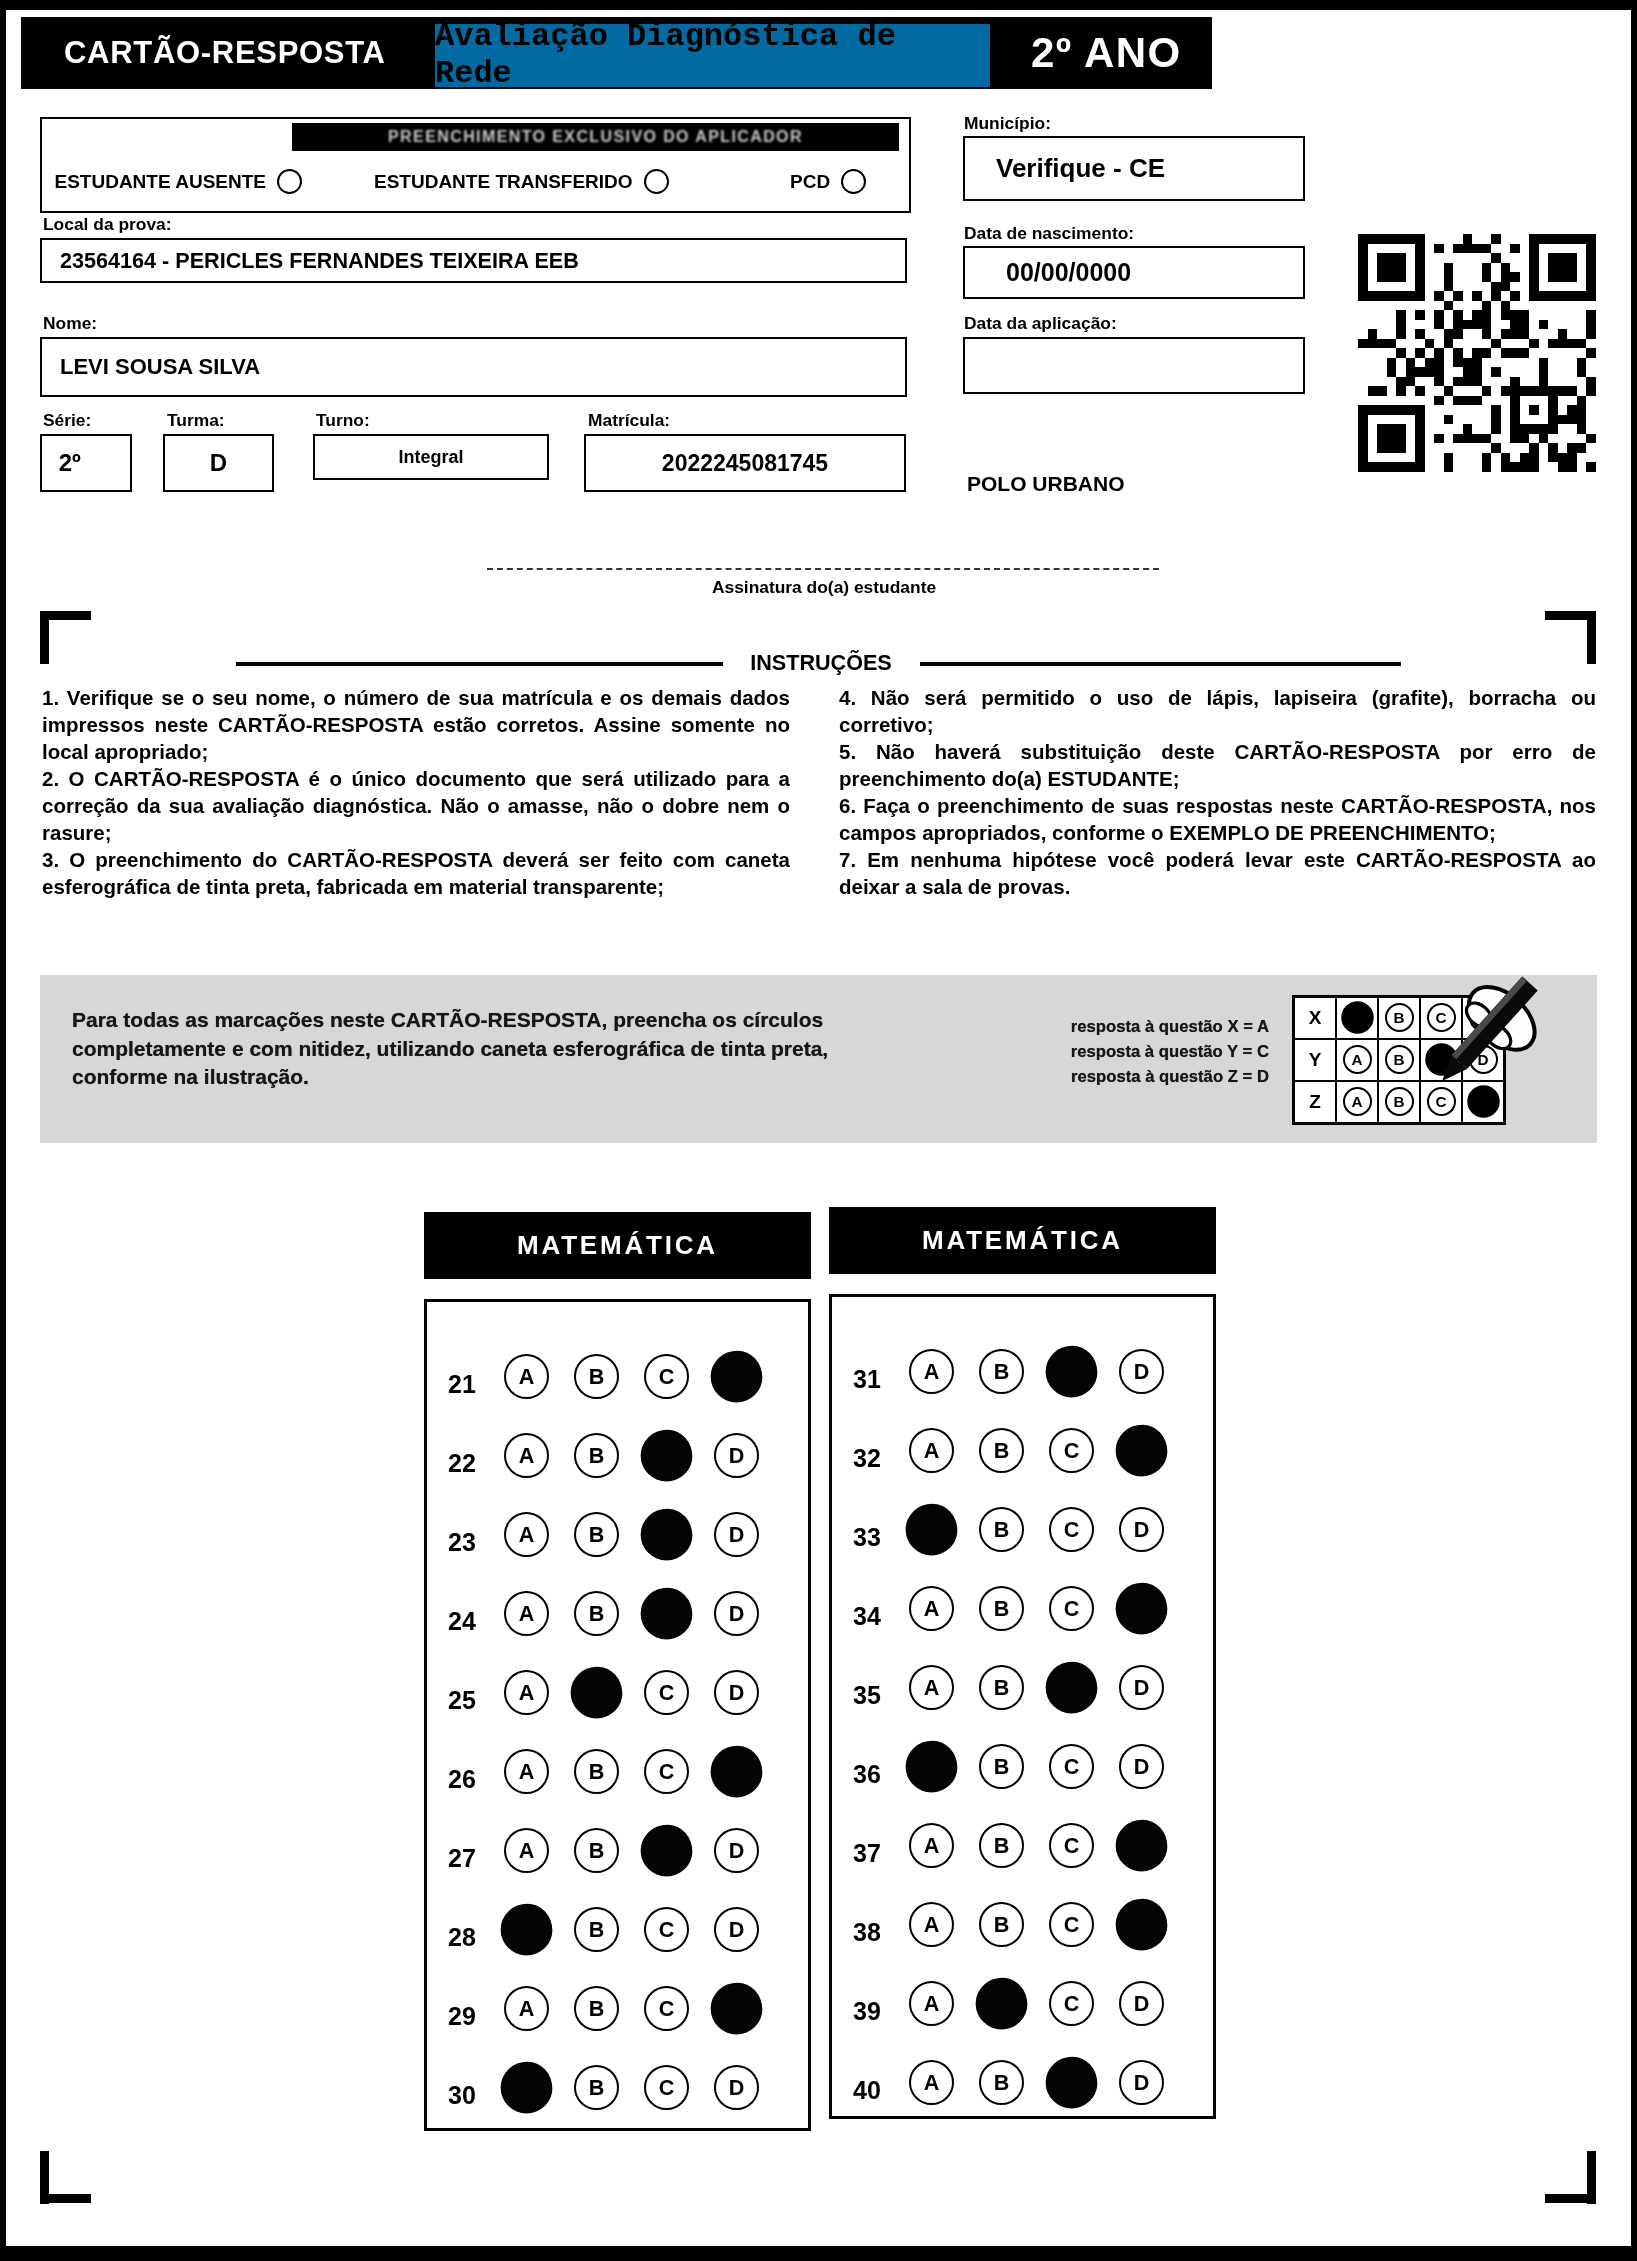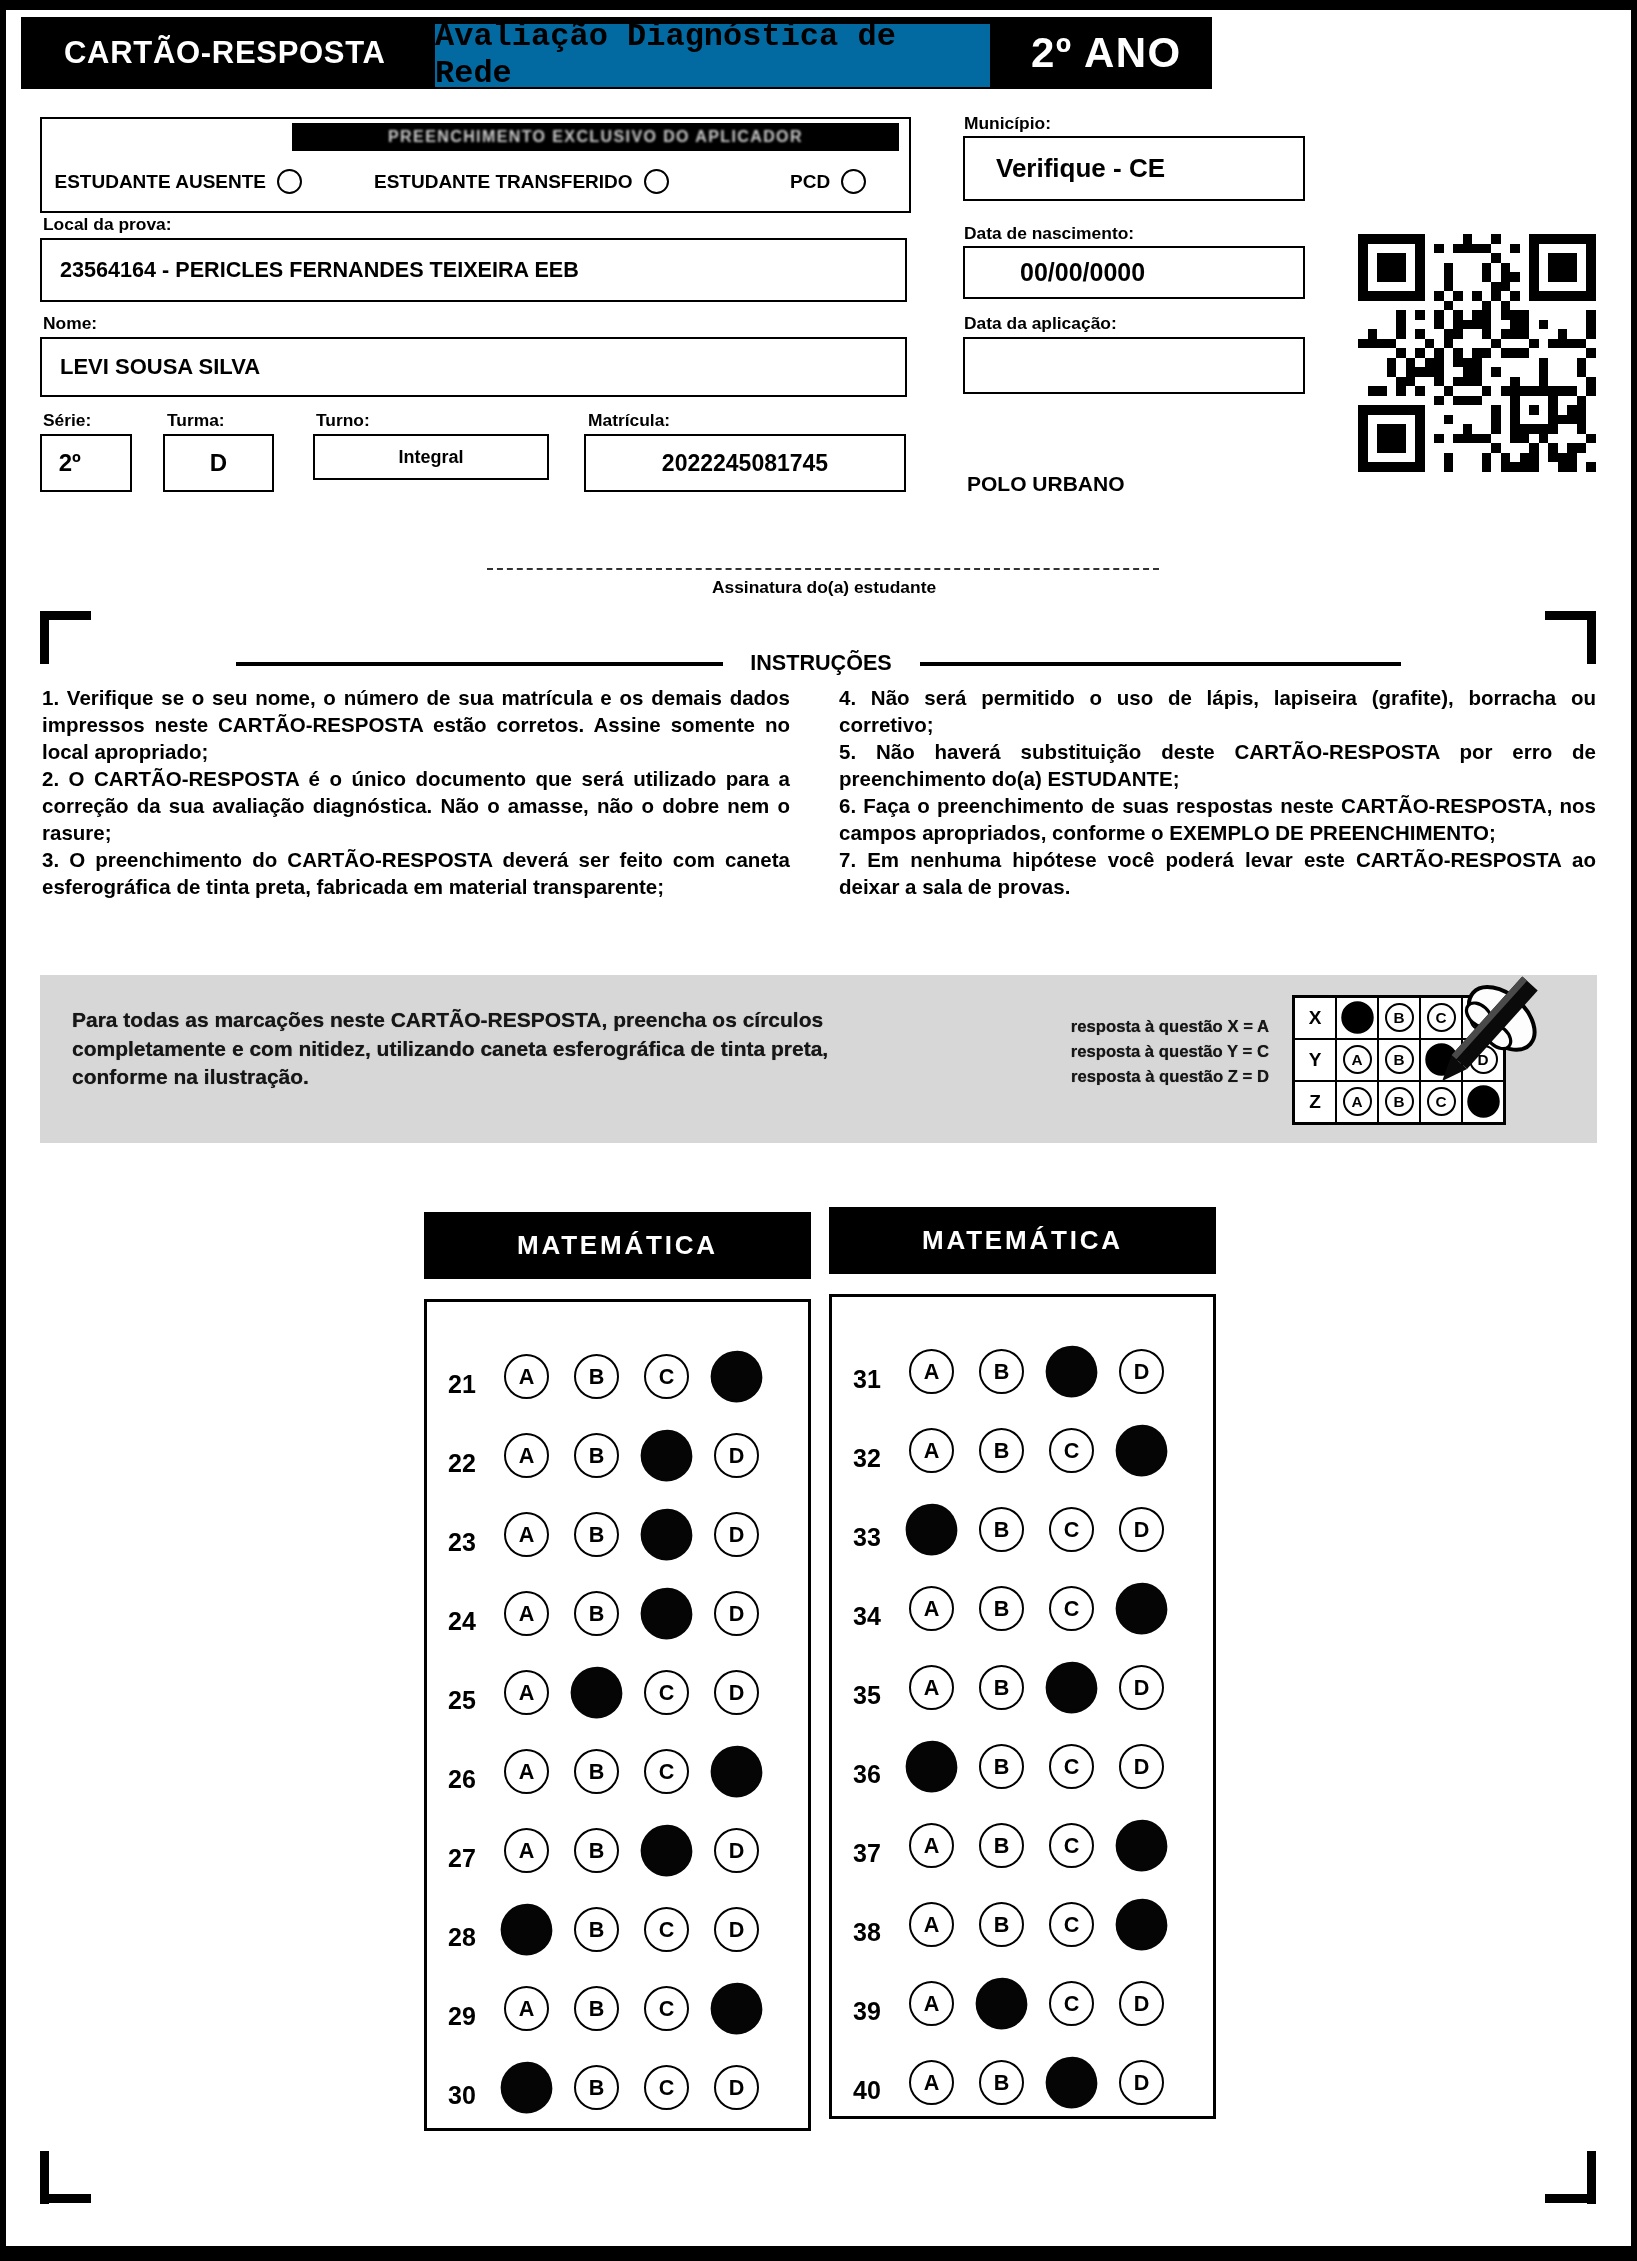--- a/index.html
+++ b/index.html
@@ -31,29 +31,29 @@
   .applicator-bar span{color:#c9c9c9;font-size:16px;font-weight:bold;letter-spacing:1.4px;filter:blur(1.1px);}
   .status-group{position:absolute;top:50px;display:flex;align-items:center;gap:11px;
                 font-size:19px;font-weight:bold;white-space:nowrap;}
   .status-g1{left:12.5px;} .status-g2{left:332px;} .status-g3{left:748px;}
   .status-circle{width:25px;height:25px;border:2.1px solid #000;border-radius:50%;background:#fff;box-sizing:border-box;}
 
   .field-label{position:absolute;font-size:17.4px;font-weight:bold;}
   .field-box{position:absolute;border:2.8px solid #000;background:#fff;display:flex;align-items:center;
              font-weight:bold;box-sizing:border-box;}
 
-  .local-box{left:40px;top:238px;width:867px;height:64px;padding-left:18px;font-size:21.6px;}
+  .local-box{left:40px;top:238px;width:867px;height:45px;padding-left:18px;font-size:21.6px;}
   .nome-box{left:40px;top:337px;width:867px;height:60px;padding-left:18px;font-size:22px;}
   .serie-box{left:40px;top:434px;width:92px;height:58px;padding-left:16.7px;font-size:24px;}
   .turma-box{left:163px;top:434px;width:111px;height:58px;justify-content:center;font-size:24px;}
   .turno-box{left:313px;top:434px;width:236px;height:46px;justify-content:center;font-size:18px;}
   .matricula-box{left:584px;top:434px;width:322px;height:58px;justify-content:center;font-size:23px;}
 
   .municipio-box{left:963px;top:136px;width:342px;height:65px;padding-left:31px;font-size:26px;}
-  .nascimento-box{left:963px;top:246px;width:342px;height:53px;padding-left:55px;font-size:25px;}
+  .nascimento-box{left:963px;top:246px;width:342px;height:53px;padding-left:41px;font-size:25px;}
   .aplicacao-box{left:963px;top:337px;width:342px;height:57px;padding-left:21px;font-size:22px;}
   .polo{left:967px;top:472px;font-size:21px;font-weight:bold;}
 
   .qr{left:1358px;top:234px;width:238px;height:238px;}
   .qr svg{width:100%;height:100%;shape-rendering:crispEdges;}
 
   .sig-line{left:487px;top:568px;width:672px;height:0;border-top:2.8px dashed #333;}
   .sig-label{left:584px;top:577px;width:480px;text-align:center;font-size:17.4px;font-weight:bold;}
 
   .crop{position:absolute;background:#000;}

